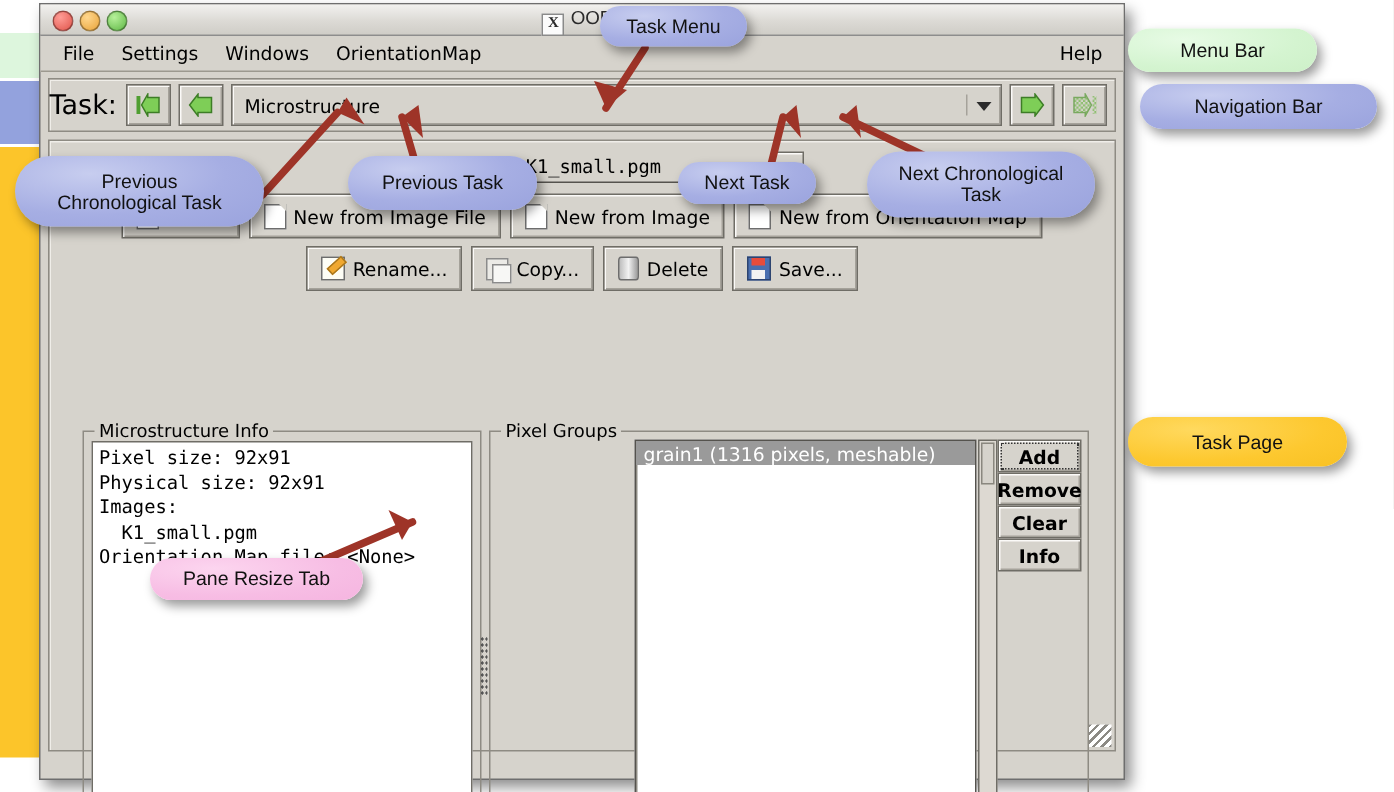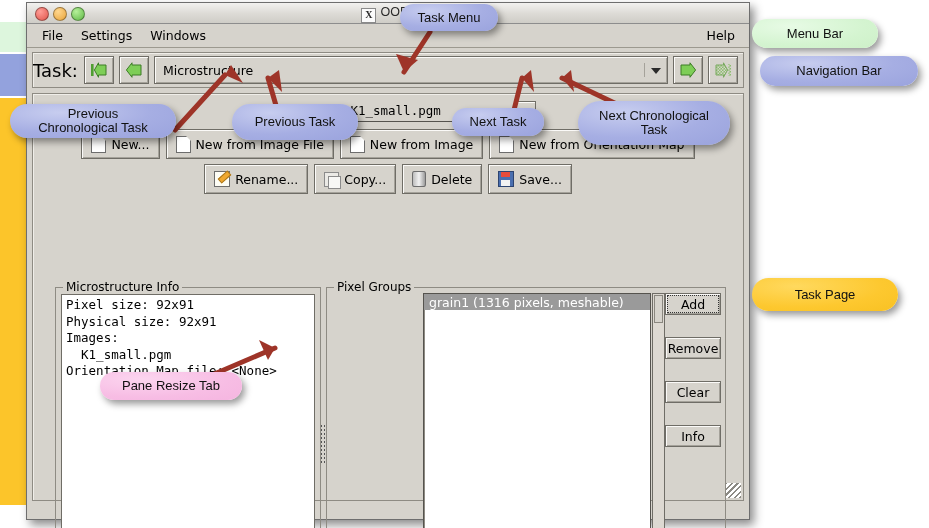--- a/index.html
+++ b/index.html
@@ -116,21 +116,21 @@
   #pg-list{position:absolute;left:96px;top:5px;right:74px;bottom:6px;background:#fff;
            border:1px solid #55534e;box-shadow:inset 1px 1px 0 #8e8b83;overflow:hidden;}
   .pg-item{height:16px;line-height:18px;padding-left:5px;
            font-family:"DejaVu Sans",sans-serif;font-size:12.5px;}
   .pg-item.sel{background:#9a9a9a;color:#fff;}
   #pg-scroll{position:absolute;right:60px;top:5px;bottom:6px;width:11px;
              background:#ddd9d2;border:1px solid #6f6d66;}
   #pg-scroll-thumb{position:absolute;left:1px;right:1px;top:1px;height:26px;
                    background:#d6d3cc;border:1px solid #8a877f;}
   #pg-right{position:absolute;right:4px;top:5px;width:56px;}
-  #pg-right .btn{width:100%;margin-bottom:22px;padding:3px 0;box-sizing:border-box;}
+  #pg-right .btn{width:100%;margin-bottom:0;padding:3px 0;box-sizing:border-box;font-weight:bold;}
   .btn.focus{outline:1px dotted #333;outline-offset:-3px;}
 
   
   #pane-handle{position:absolute;left:287px;top:330px;width:5px;height:40px;
     background-image:radial-gradient(#555 40%,transparent 41%);
     background-size:3px 4px;}
 
   
   #grip{position:absolute;right:2px;bottom:2px;width:15px;height:15px;background:#fff;
         background-image:repeating-linear-gradient(-45deg,#8c8a84 0 1.5px,transparent 1.5px 4px);}
@@ -139,21 +139,21 @@
   .bub{position:absolute;border-radius:999px;text-align:center;
        font-family:"Liberation Sans",sans-serif;font-size:13px;color:#111;
        display:flex;align-items:center;justify-content:center;
        box-shadow:3px 4px 7px rgba(0,0,0,.4);line-height:14px;z-index:40;}
   .bub.blue{background:radial-gradient(ellipse at 30% 25%,#c7cdef 0%,#a6aee3 55%,#9aa3dd 100%);}
   .bub.green{background:radial-gradient(ellipse at 30% 25%,#e7fbe5 0%,#d4f4d0 60%,#cdf0c8 100%);}
   .bub.gold{background:radial-gradient(ellipse at 30% 25%,#ffd95e 0%,#fdc82f 60%,#f8c123 100%);}
   .bub.pink{background:radial-gradient(ellipse at 30% 25%,#fcd5ef 0%,#f7bde4 60%,#f5b5e0 100%);}
 
   #b-taskmenu{left:400px;top:4px;width:98px;height:27px;}
-  #b-prevchron{left:10px;top:104px;width:166px;height:34px;}
+  #b-prevchron{left:10px;top:104px;width:166px;height:47px;}
   #b-prevtask{left:232px;top:104px;width:126px;height:36px;}
   #b-nexttask{left:452px;top:108px;width:92px;height:28px;}
   #b-nextchron{left:578px;top:101px;width:152px;height:44px;}
   #b-paneresize{left:100px;top:372px;width:142px;height:28px;}
   #b-menubar{left:752px;top:19px;width:126px;height:29px;}
   #b-navbar{left:760px;top:56px;width:158px;height:30px;}
   #b-taskpage{left:752px;top:278px;width:146px;height:33px;}
 
   svg#arrows{position:absolute;left:0;top:0;width:929px;height:528px;z-index:35;
              pointer-events:none;}
@@ -173,20 +173,21 @@
     <div class="wb" id="wb-max"></div>
     <div id="title-wrap">
       <span id="app-icon">X</span><span>OOF2</span>
     </div>
   </div>
 
   <div id="menubar">
     <div class="menu-item">File</div>
     <div class="menu-item">Settings</div>
     <div class="menu-item">Windows</div>
+    <div class="menu-item">OrientationMap</div>
     <div class="menu-item" id="help-item">Help</div>
   </div>
 
   <div id="navbar">
     <span id="task-label">Task:</span>
     <div class="navbtn">
       <svg width="20" height="16" viewBox="0 0 20 16">
         <rect x="2" y="2" width="2.6" height="12" fill="#4f9e31"></rect>
         <path d="M17 3 L17 13 L9.5 13 L9.5 15.3 L5.4 8 L9.5 0.8 L9.5 3 Z" fill="#7ece57" stroke="#3d7d26" stroke-width="1"></path>
       </svg>

